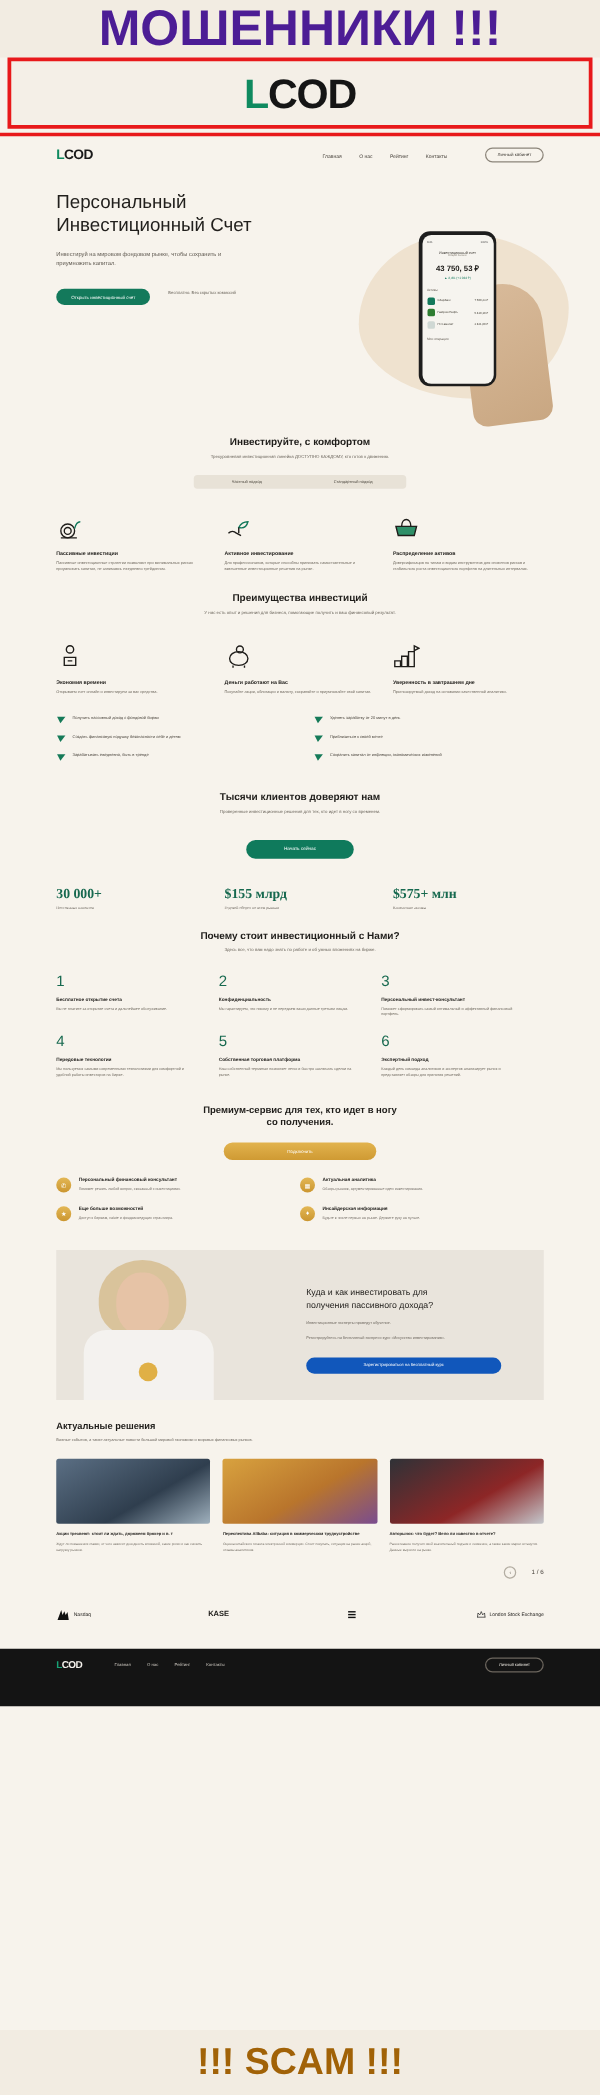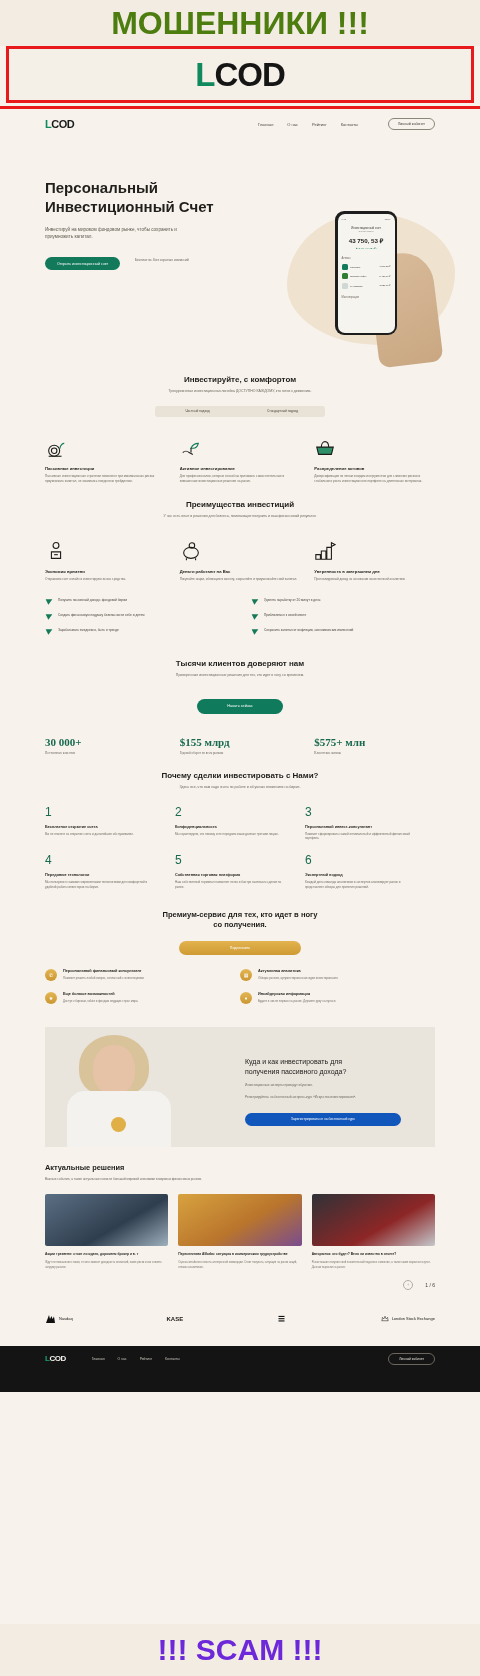--- a/index.html
+++ b/index.html
@@ -10,37 +10,37 @@
     overflow: hidden;
   }
   .page { position: relative; width: 480px; height: 1676px; background: #f7f3ec; }
 
   
   .scam-top {
     height: 46px; background: #f2ece2;
     display: flex; align-items: center; justify-content: center;
   }
   .scam-top .txt {
-    font-weight: bold; font-size: 32px; color: #4d7c0f;
+    font-weight: bold; font-size: 40px; color: #4c1d95;
     letter-spacing: 0px; white-space: nowrap;
     font-family: "Liberation Sans", sans-serif;
   }
   .logo-frame {
     margin: 0 6px; border: 3px solid #e8191b; height: 57px;
     background: #f4efe7; display: flex; align-items: center; justify-content: center;
   }
   .brand-big { font-size: 33px; font-weight: bold; letter-spacing: -1px; }
   .brand-big .l { color: #0f8a5f; }
   .brand-big .rest { color: #151515; }
 
   .scam-bottom {
     position: absolute; left: 0; bottom: 0; width: 480px; height: 52px;
     background: #f2ece2; display: flex; align-items: center; justify-content: center;
   }
-  .scam-bottom .txt { font-weight: bold; font-size: 30px; color: #6d28d9; white-space: nowrap; }
+  .scam-bottom .txt { font-weight: bold; font-size: 30px; color: #a16207; white-space: nowrap; }
 
   
   .site {
     position: absolute; left: 0; top: 106px; width: 480px; height: 1518px;
     background: #f7f3ec; overflow: hidden;
   }
   .redline { height: 3px; background: #e8191b; }
 
   .container { width: 390px; margin: 0 auto; position: relative; }
 
@@ -51,21 +51,21 @@
   .nav .brand .rest { color: #1a1a1a; }
   .nav .links { margin-left: auto; display: flex; gap: 14px; align-items: center; }
   .nav .links a { font-size: 4px; color: #4a453e; text-decoration: none; }
   .nav .navbtn {
     margin-left: 16px; border: 0.7px solid #8c857a; border-radius: 9px;
     padding: 3px 9px; font-size: 3.6px; color: #3d3933;
   }
 
   
   .hero { position: relative; height: 180px; }
-  .hero h1 { font-size: 15px; color: #211f1c; line-height: 1.25; font-weight: bold; margin-top: 40px; }
+  .hero h1 { font-size: 15px; color: #211f1c; line-height: 1.25; font-weight: normal; margin-top: 14px; }
   .hero .sub { font-size: 4.6px; color: #5d574e; margin-top: 9px; line-height: 1.6; width: 150px; }
   .btn-green {
     display: inline-flex; align-items: center; justify-content: center;
     background: #13795b; color: #fff; border-radius: 20px;
     height: 13px; padding: 0 12px; font-size: 3.6px; margin-top: 17px;
   }
   .hero .note { font-size: 3.4px; color: #6b655c; display: inline-block; margin-left: 10px; vertical-align: 4px; }
 
   .hero-art {
     position: absolute; right: -24px; top: 14px; width: 190px; height: 170px;
@@ -432,21 +432,21 @@
           <div class="n">$155 млрд</div>
           <div class="c">Годовой оборот по всем рынкам</div>
         </div>
         <div class="stat">
           <div class="n">$575+ млн</div>
           <div class="c">Клиентские активы</div>
         </div>
       </div>
 
       <div class="sec">
-        <h2>Почему сделки инвестировать с Нами?</h2>
+        <h2>Почему стоит инвестиционный с Нами?</h2>
         <div class="lead">Здесь все, что вам надо знать по работе и об умных вложениях на бирже.</div>
         <div class="nums">
           <div class="numit">
             <div class="n">1</div>
             <h4>Бесплатное открытие счета</h4>
             <p>Вы не платите за открытие счета и дальнейшее обслуживание.</p>
           </div>
           <div class="numit">
             <div class="n">2</div>
             <h4>Конфиденциальность</h4>

